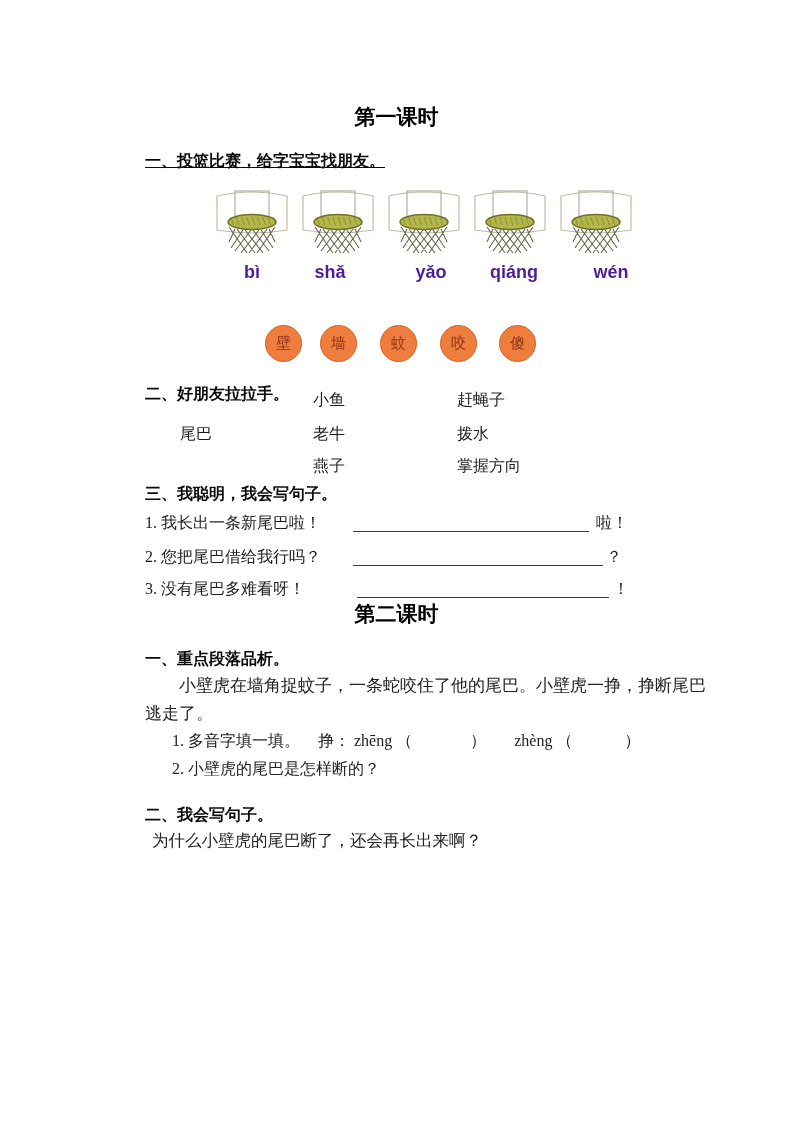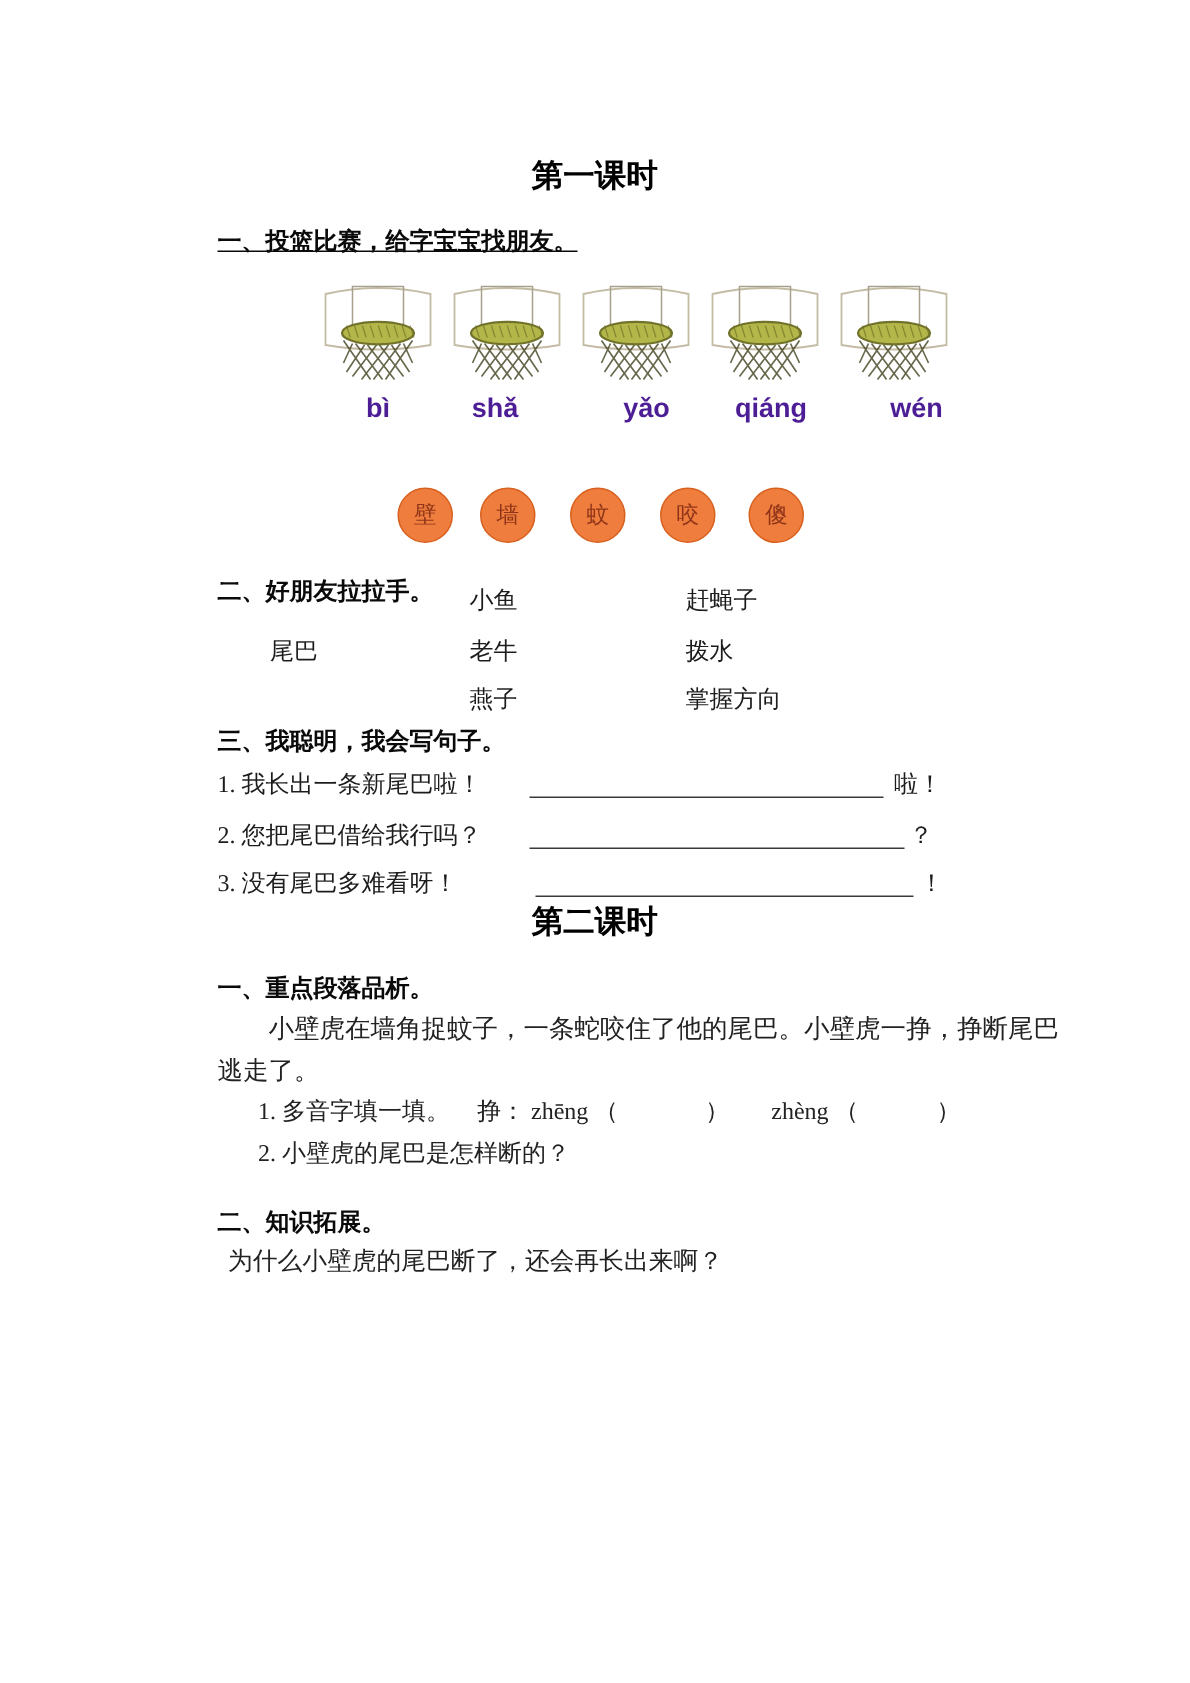--- a/index.html
+++ b/index.html
@@ -159,16 +159,16 @@
   <div class="sub-q" style="top:731px;">
     <span>1. 多音字填一填。</span>
     <span class="m14">挣：</span>
     <span>zhēng</span>
     <span>（</span><span class="gap g58"></span><span>）</span>
     <span class="m24">zhèng</span>
     <span>（</span><span class="gap g52"></span><span>）</span>
   </div>
   <div class="sub-q" style="top:759px;text-align:right;">2. 小壁虎的尾巴是怎样断的？</div>
 
-  <div class="sec-h" style="top:805px;">二、知识拓展。</div>
+  <div class="sec-h" style="top:805px;">二、我会写句子。</div>
   <div class="kai-q" style="top:830px;">为什么小壁虎的尾巴断了，还会再长出来啊？</div>
 
 </div>
 
 </body></html>

